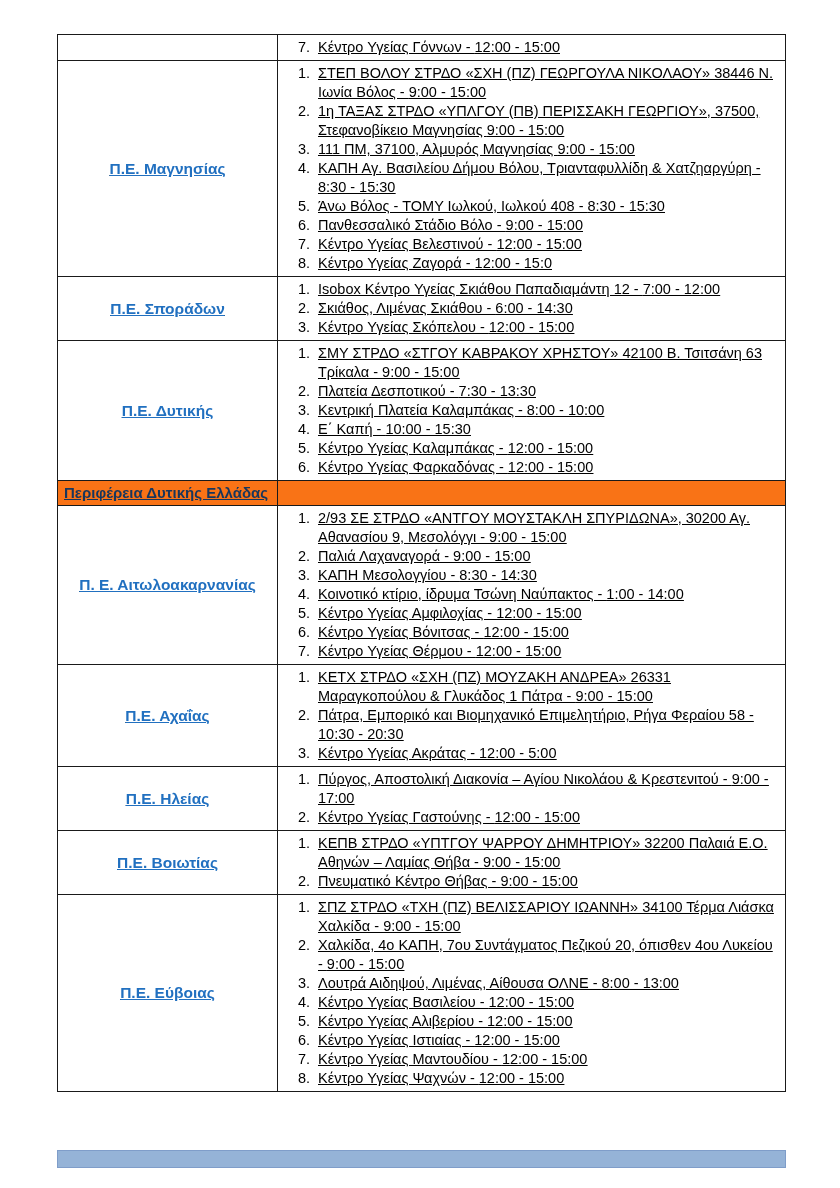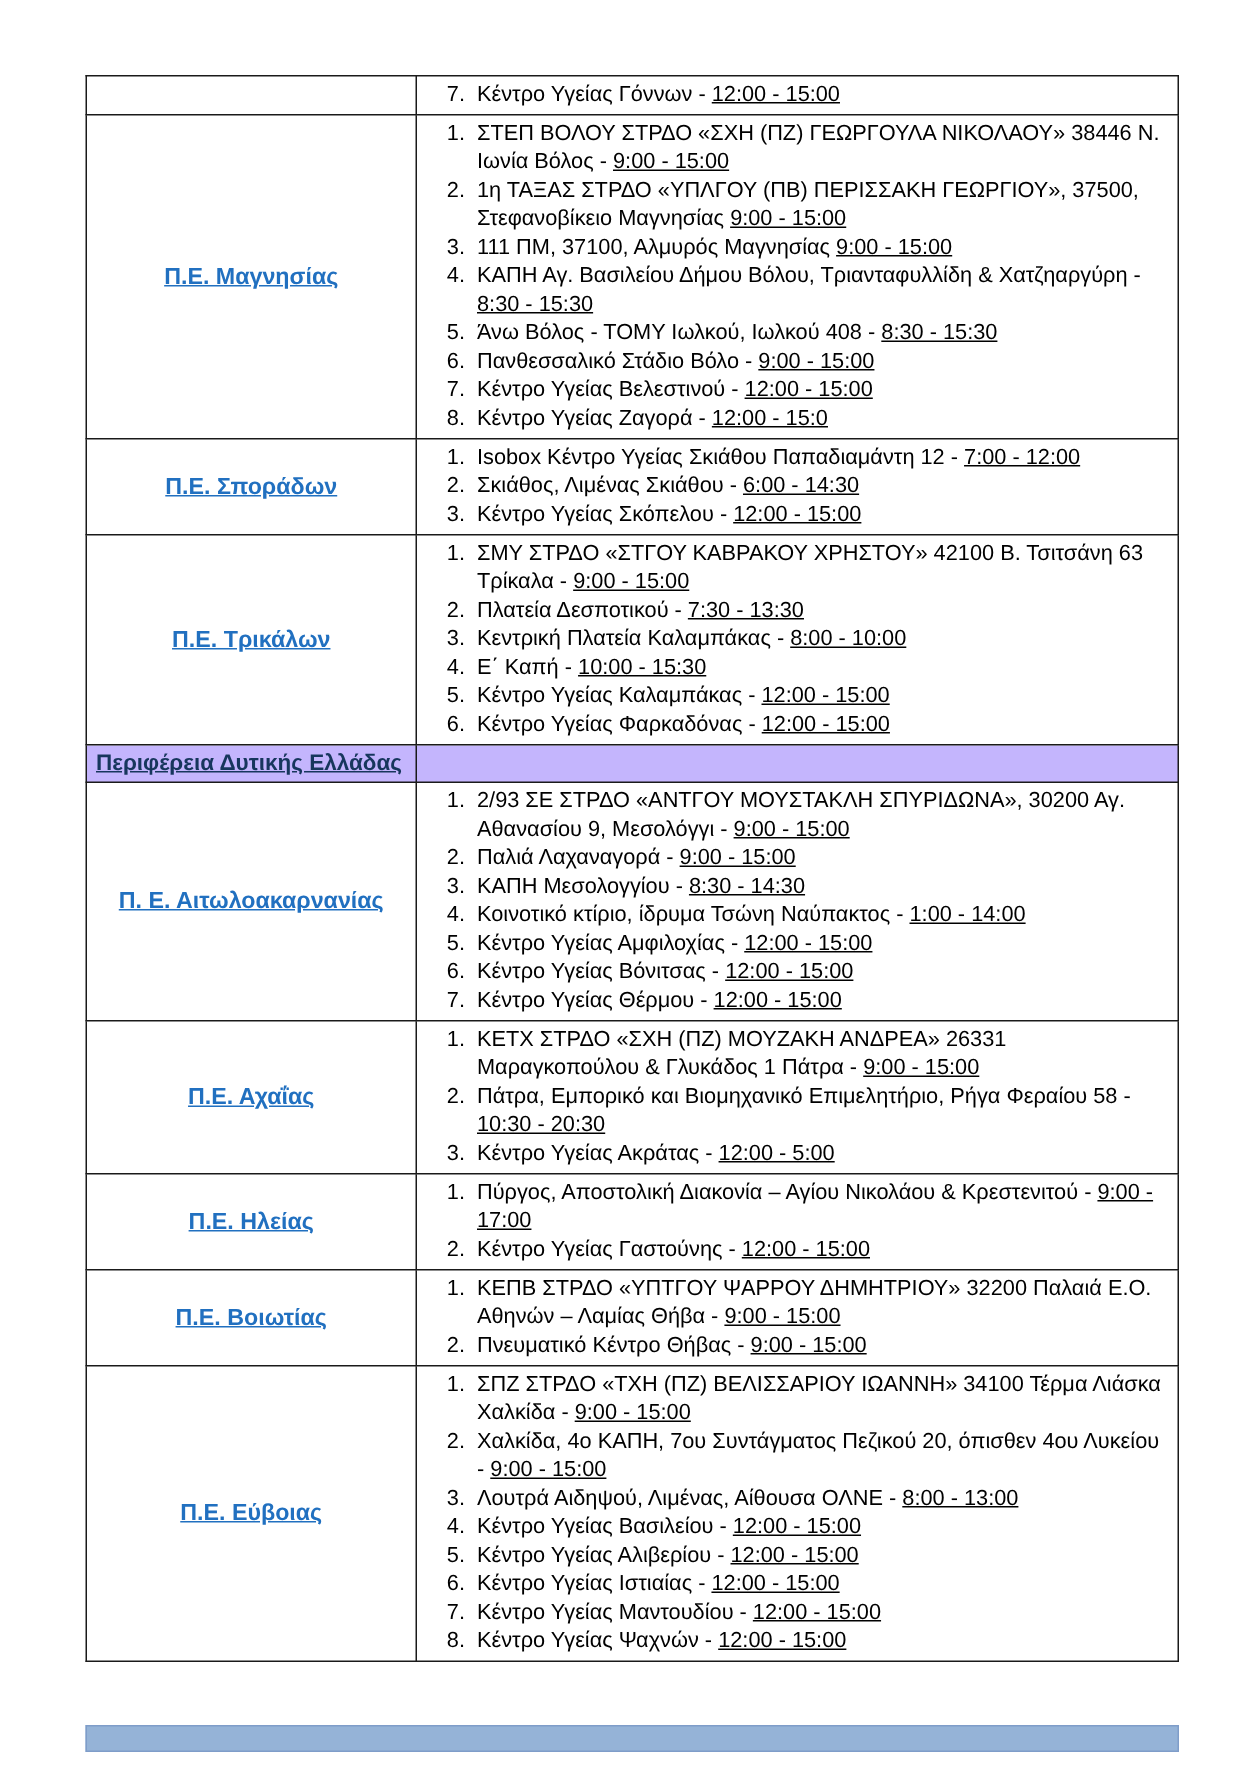--- a/index.html
+++ b/index.html
@@ -5,43 +5,43 @@
   html,body{margin:0;padding:0;background:#ffffff;}
   body{
     width:840px;height:1188px;
     font-family:"Liberation Sans",sans-serif;
     color:#000;
     position:relative;
     overflow:hidden;
   }
   .page{position:relative;width:840px;height:1188px;}
   table.schedule{
-    position:absolute;left:57px;top:50px;width:729px;
-    border-collapse:collapse;table-layout:fixed;
+    position:absolute;left:57px;top:34px;width:729px;
+    border-collapse:collapse;table-layout:fixed;text-decoration:underline;
   }
   table.schedule td{
     border:1px solid #1a1a1a;
     vertical-align:middle;
   }
   .region-cell{
     width:211px;text-align:center;padding:2px 4px;margin-top:40px;
   }
   .region-link{
     color:#2170c0;font-weight:bold;font-size:15.5px;
     text-decoration:underline;cursor:pointer;
   }
   .items-cell{padding:3px 8px 3px 0;}
   .items-cell ol{
     margin:0;padding:0 0 0 36px;
     font-size:14.5px;line-height:19px;
   }
   .items-cell li{padding-left:4px;margin:0;}
   .time{text-decoration:underline;}
   .header-row td{
-    background:#c4b5fd;height:20px;padding:2px 6px;
+    background:#f97316;height:20px;padding:2px 6px;
   }
   .header-cell-left{width:211px;}
   .header-label{
     color:#17365d;font-weight:bold;font-size:15px;
     text-decoration:underline;white-space:nowrap;
   }
   .footer-bar{
     position:absolute;left:57px;top:1150px;width:727px;height:16px;
     background:#95b3d7;border:1px solid #7f9dc9;
   }
@@ -79,21 +79,21 @@
           <td class="region-cell"><a class="region-link" href="#">Π.Ε. Σποράδων</a></td>
           <td class="items-cell">
             <ol start="1">
               <li><span class="loc">Isobox Κέντρο Υγείας Σκιάθου Παπαδιαμάντη 12 - </span><span class="time">7:00 - 12:00</span></li>
               <li><span class="loc">Σκιάθος, Λιμένας Σκιάθου - </span><span class="time">6:00 - 14:30</span></li>
               <li><span class="loc">Κέντρο Υγείας Σκόπελου - </span><span class="time">12:00 - 15:00</span></li>
             </ol>
           </td>
         </tr>
         <tr>
-          <td class="region-cell"><a class="region-link" href="#">Π.Ε. Τρικάλων</a></td>
+          <td class="region-cell"><a class="region-link" href="#">Π.Ε. Δυτικής</a></td>
           <td class="items-cell">
             <ol start="1">
               <li><span class="loc">ΣΜΥ ΣΤΡΔΟ «ΣΤΓΟΥ ΚΑΒΡΑΚΟΥ ΧΡΗΣΤΟΥ» 42100 Β. Τσιτσάνη 63 Τρίκαλα - </span><span class="time">9:00 - 15:00</span></li>
               <li><span class="loc">Πλατεία Δεσποτικού - </span><span class="time">7:30 - 13:30</span></li>
               <li><span class="loc">Κεντρική Πλατεία Καλαμπάκας - </span><span class="time">8:00 - 10:00</span></li>
               <li><span class="loc">Ε΄ Καπή - </span><span class="time">10:00 - 15:30</span></li>
               <li><span class="loc">Κέντρο Υγείας Καλαμπάκας - </span><span class="time">12:00 - 15:00</span></li>
               <li><span class="loc">Κέντρο Υγείας Φαρκαδόνας - </span><span class="time">12:00 - 15:00</span></li>
             </ol>
           </td>

